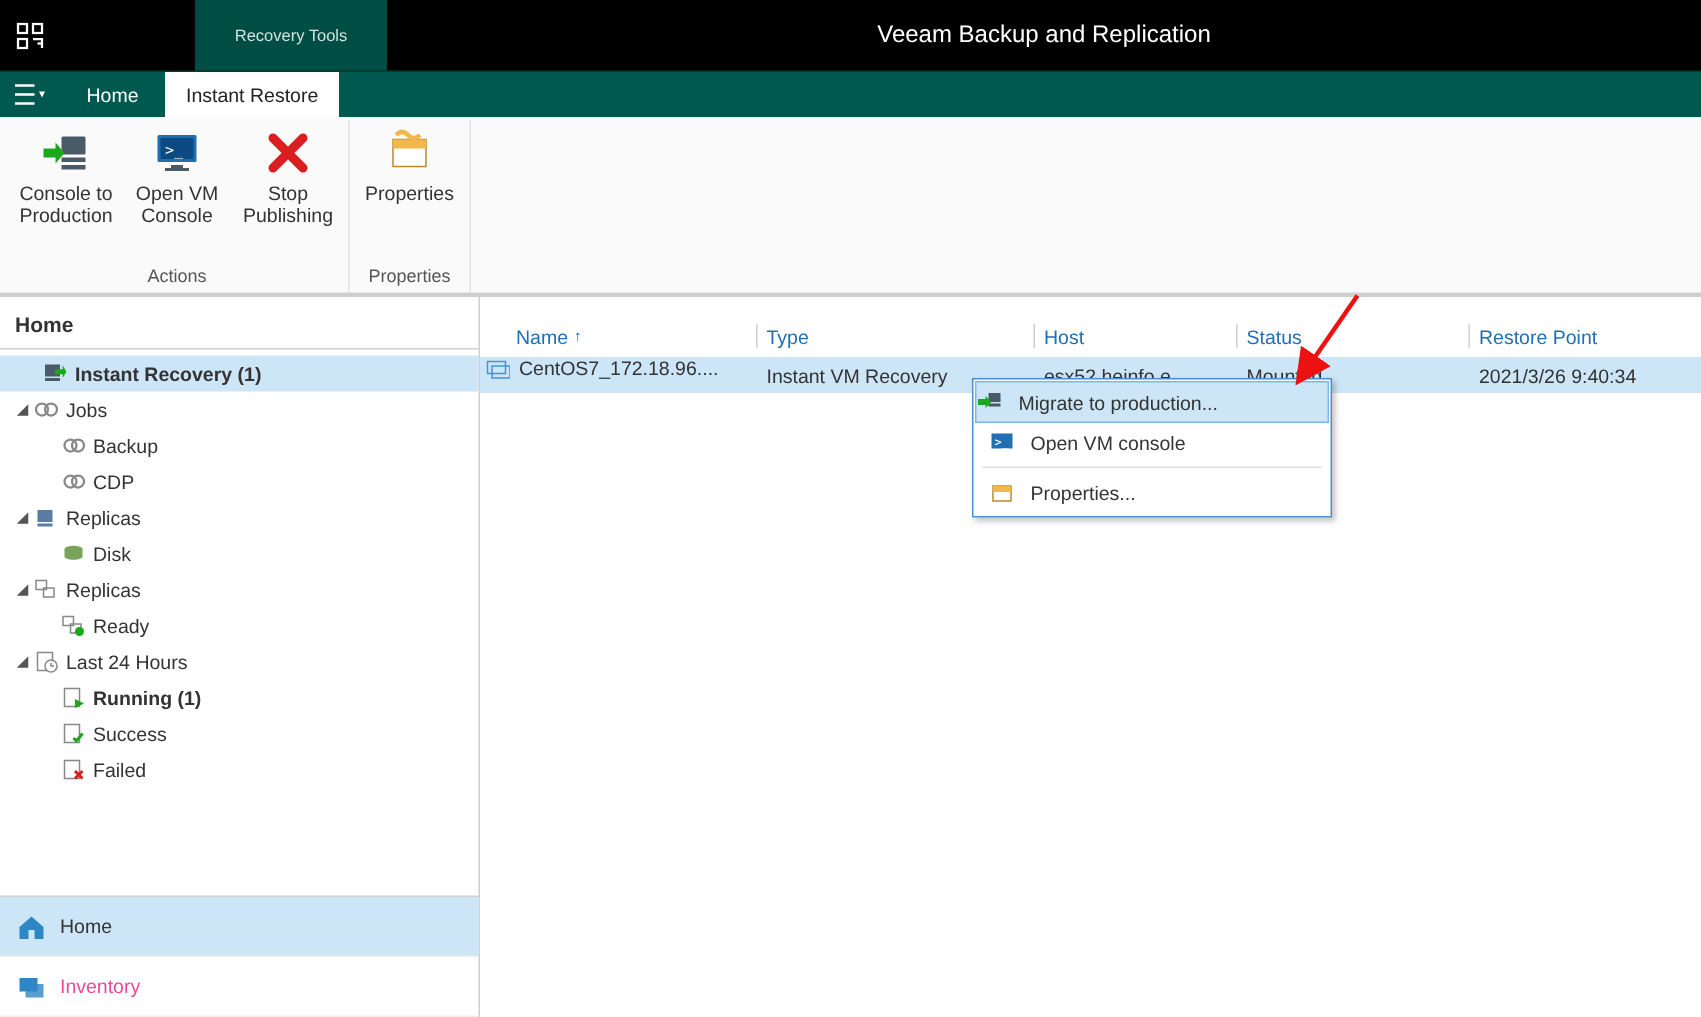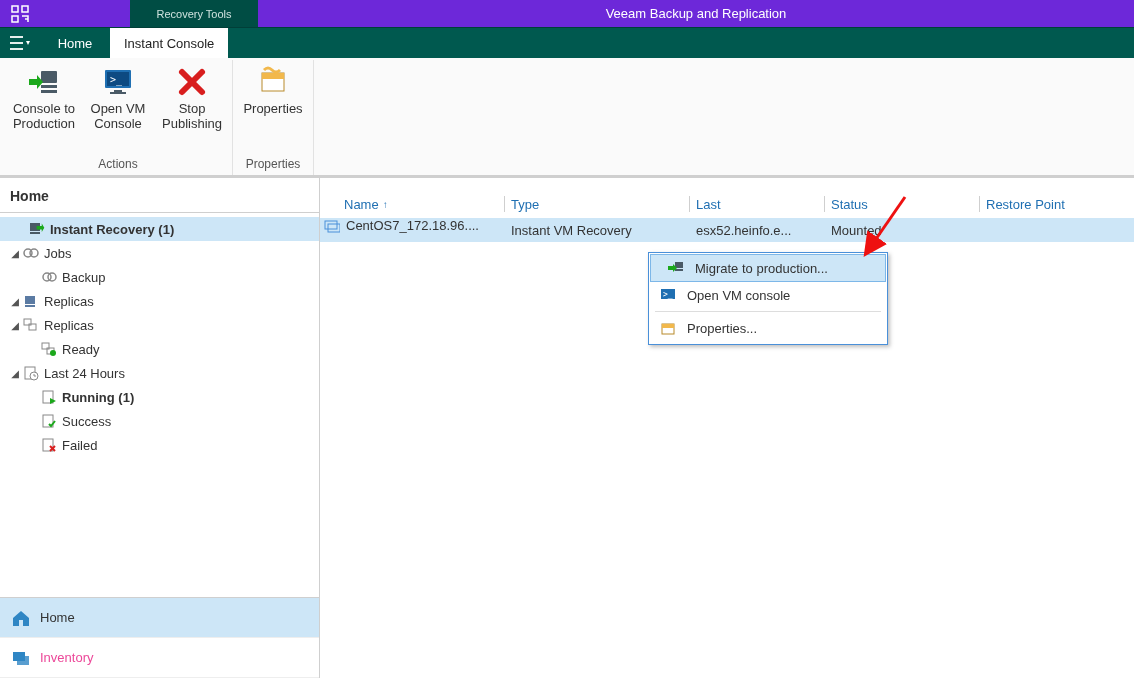--- a/index.html
+++ b/index.html
@@ -1,24 +1,24 @@
 <!DOCTYPE html>
 <html><head>
 <meta charset="utf-8">
 <style>
   * { box-sizing: border-box; }
   html, body { margin:0; padding:0; font-family: "Segoe UI", Tahoma, sans-serif; font-size:13px; color:#333; background:#fff; }
   .app { width:1134px; height:678px; display:flex; flex-direction:column; overflow:hidden; }
 
   
-  .titlebar { background:#6d28d9; color:#fff; height:28px; display:flex; align-items:stretch; border-bottom:1px solid #003f38; }
+  .titlebar { background:#000000; color:#fff; height:48px; display:flex; align-items:stretch; border-bottom:1px solid #003f38; }
   .titlebar .qat { width:40px; display:flex; align-items:center; justify-content:center; }
   .titlebar .spacer { flex:0 0 90px; }
   .titlebar .context-tab { background:#004d44; color:#cfe3df; font-size:11px; display:flex; align-items:center; justify-content:center; width:128px; }
-  .titlebar .title { flex:1; display:flex; align-items:center; justify-content:center; color:#fff; font-size:13px;text-align:center; }
+  .titlebar .title { flex:1; display:flex; align-items:center; justify-content:center; color:#fff; font-size:16px;text-align:center; }
 
   
   .tabstrip { background:#00594f; height:30px; display:flex; align-items:flex-end; padding-left:0; }
   .tabstrip .file-menu { width:40px; height:30px; display:flex; align-items:center; justify-content:center; color:#fff; cursor:pointer; }
   .tabstrip .tab { height:30px; display:flex; align-items:center; padding:0 14px; color:#fff; cursor:pointer; }
   .tabstrip .tab.active { background:#fff; color:#222; }
   .tabstrip .home-tab { width:70px; justify-content:center; }
 
   
   .ribbon { background:#fafafa; border-bottom:1px solid #cfcfcf; height:118px; display:flex; align-items:stretch; padding:2px 4px 0 4px; }
@@ -61,21 +61,21 @@
   .c-restore { flex:1; }
 
   .grid-row { display:flex; height:24px; align-items:center; background:#cde6f7; color:#333; }
   .grid-row .col { color:#333; }
   .grid-row .c-name { padding-left:4px; display:flex; align-items:flex-start; gap:4px; }
 
   
   .ctxmenu { position:absolute; left:648px; top:252px; width:240px; background:#fff; border:1px solid #4a90d9; box-shadow:2px 2px 4px rgba(0,0,0,.25); padding:2px; z-index:50; }
   .ctxmenu .mi { display:flex; align-items:center; height:28px; padding:0 8px; gap:10px; cursor:pointer; }
   .ctxmenu .mi .mico { width:18px; height:18px; display:flex; align-items:center; justify-content:center; }
-  .ctxmenu .mi.hl { background:#cde6f7; border:1px solid #7db7e8; margin:-1px; padding:0 16px; }
+  .ctxmenu .mi.hl { background:#cde6f7; border:1px solid #7db7e8; margin:-1px; padding:0 0; }
   .ctxmenu .msep { height:1px; background:#ddd; margin:2px 4px; }
 
   
   .arrow { position:absolute; left:855px; top:192px; pointer-events:none; z-index:60; }
 
 </style>
 </head>
 <body>
 
 <div class="app">
@@ -102,21 +102,21 @@
       <svg width="22" height="16" viewBox="0 0 22 16">
           <g stroke="#fff" stroke-width="1.8">
             <line x1="1" y1="2" x2="14" y2="2"></line>
             <line x1="1" y1="8" x2="14" y2="8"></line>
             <line x1="1" y1="14" x2="14" y2="14"></line>
           </g>
           <polygon points="17,6 21,6 19,10" fill="#fff"></polygon>
         </svg>
     </div>
     <div class="tab home-tab">Home</div>
-    <div class="tab active">Instant Console</div>
+    <div class="tab active">Instant Restore</div>
   </div>
 
   <div class="ribbon">
     <div class="ribbon-group">
       <div class="buttons">
         <div class="ribbon-btn">
           <div class="ric">
             <svg width="34" height="34" viewBox="0 0 34 34">
                 <rect x="14" y="6" width="16" height="12" fill="#4a5a66" rx="1"></rect>
                 <rect x="14" y="20" width="16" height="3" fill="#4a5a66"></rect>
@@ -203,30 +203,48 @@
         </div>
         <div class="tree-row depth2">
           <span class="ico">
               <svg width="16" height="16">
                 <circle cx="6" cy="8" r="4" fill="none" stroke="#888" stroke-width="1.5"></circle>
                 <circle cx="11" cy="8" r="4" fill="none" stroke="#888" stroke-width="1.5"></circle>
               </svg>
             </span>
           <span class="lbl">Backup</span>
         </div>
+        <div class="tree-row depth2">
+          <span class="ico">
+              <svg width="16" height="16">
+                <circle cx="6" cy="8" r="4" fill="none" stroke="#888" stroke-width="1.5"></circle>
+                <circle cx="11" cy="8" r="4" fill="none" stroke="#888" stroke-width="1.5"></circle>
+              </svg>
+            </span>
+          <span class="lbl">CDP</span>
+        </div>
 
         <div class="tree-row depth1">
           <span class="twisty">◢</span>
           <span class="ico">
               <svg width="16" height="16">
                 <rect x="2" y="3" width="10" height="8" fill="#5b7ba3"></rect>
                 <rect x="2" y="12" width="10" height="2" fill="#5b7ba3"></rect>
               </svg>
             </span>
           <span class="lbl">Replicas</span>
+        </div>
+        <div class="tree-row depth2">
+          <span class="ico">
+              <svg width="16" height="16">
+                <ellipse cx="8" cy="5" rx="6" ry="2.2" fill="#7aa35b"></ellipse>
+                <path d="M2 5v5c0 1.2 2.7 2.2 6 2.2s6-1 6-2.2V5" fill="#7aa35b"></path>
+              </svg>
+            </span>
+          <span class="lbl">Disk</span>
         </div>
 
         <div class="tree-row depth1">
           <span class="twisty">◢</span>
           <span class="ico">
               <svg width="16" height="16">
                 <rect x="1" y="2" width="7" height="6" fill="none" stroke="#888"></rect>
                 <rect x="6" y="7" width="7" height="6" fill="none" stroke="#888"></rect>
               </svg>
             </span>
@@ -313,21 +331,21 @@
         <div class="col c-name">
             <span>Name</span>
             <span class="sort-arrow">↑</span>
             <span class="sep"></span>
           </div>
         <div class="col c-type">
             <span>Type</span>
             <span class="sep"></span>
           </div>
         <div class="col c-host">
-            <span>Last</span>
+            <span>Host</span>
             <span class="sep"></span>
           </div>
         <div class="col c-status">
             <span>Status</span>
             <span class="sep"></span>
           </div>
         <div class="col c-restore">
             <span>Restore Point</span>
           </div>
       </div>
@@ -341,20 +359,23 @@
           <span>CentOS7_172.18.96....</span>
         </div>
         <div class="col c-type">
             <span>Instant VM Recovery</span>
           </div>
         <div class="col c-host">
             <span>esx52.heinfo.e...</span>
           </div>
         <div class="col c-status">
             <span>Mounted</span>
+          </div>
+        <div class="col c-restore">
+            <span>2021/3/26 9:40:34</span>
           </div>
       </div>
     </div>
   </div>
 
   <div class="ctxmenu">
     <div class="mi hl">
       <span class="mico">
           <svg width="16" height="16">
             <rect x="7" y="2" width="8" height="6" fill="#4a5a66"></rect>

